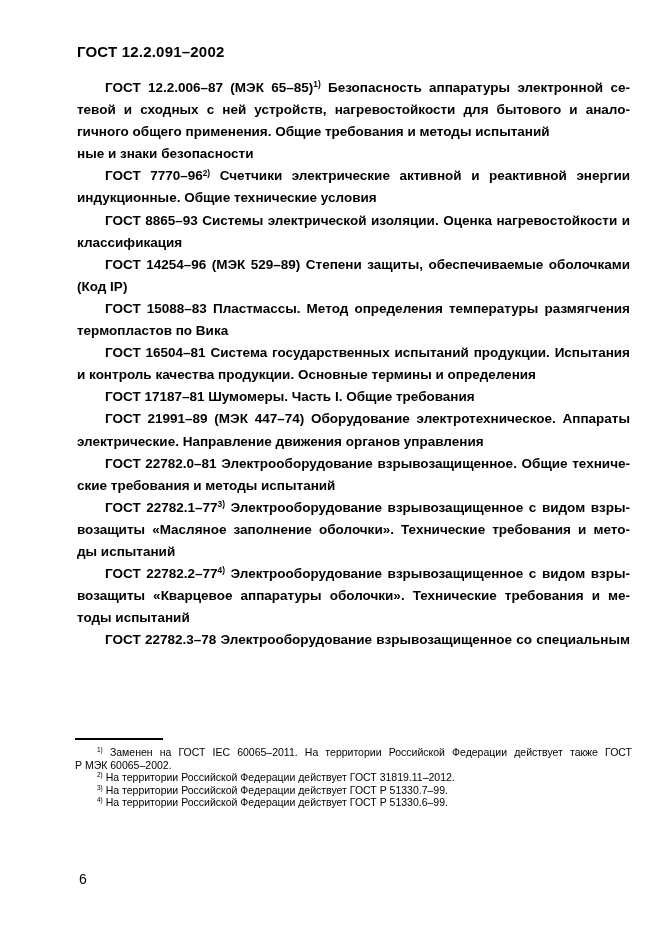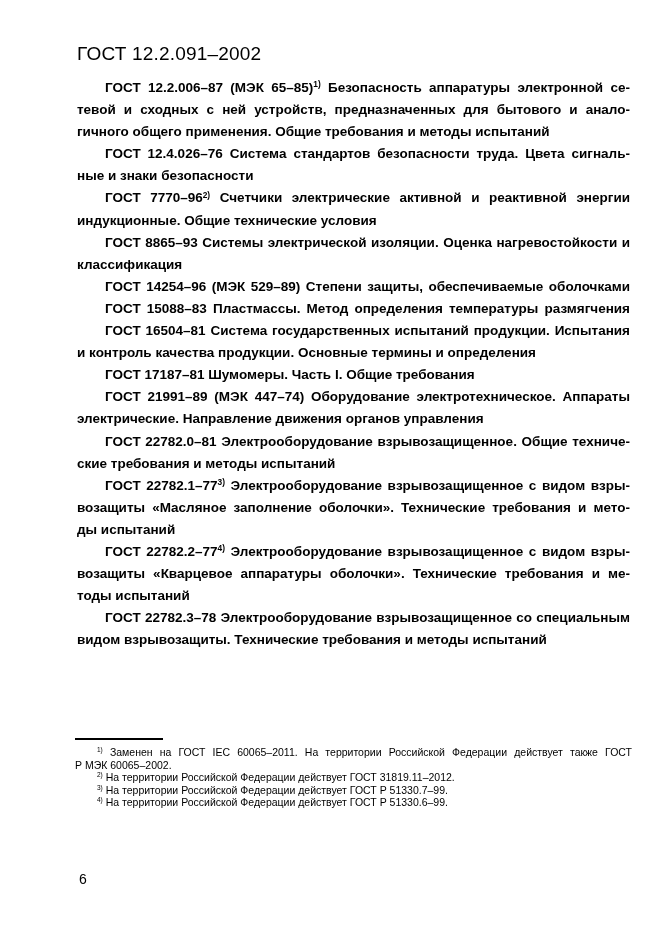--- a/index.html
+++ b/index.html
@@ -9,22 +9,22 @@
     height: 935px;
     background: #ffffff;
     color: #000000;
     font-family: "Liberation Sans", sans-serif;
     overflow: hidden;
   }
   .doc-header {
     position: absolute;
     left: 77px;
     top: 43px;
-    font-size: 19px;
-    font-weight: normal;
+    font-size: 15px;
+    font-weight: bold;
     letter-spacing: 0.2px;
     white-space: nowrap;
   }
   .doc-body {
     position: absolute;
     left: 77px;
     top: 77px;
     width: 553px;
     font-size: 13.5px;
     font-weight: bold;
@@ -74,40 +74,41 @@
 </style>
 </head>
 <body>
 
 <div class="page">
   <div class="doc-header">ГОСТ 12.2.091–2002</div>
 
   <div class="doc-body">
       <div>
         <div class="line first"><span class="seg">ГОСТ 12.2.006–87 (МЭК 65–85)</span><span class="sup">1)</span><span class="seg"> Безопасность аппаратуры электронной се-</span></div>
-        <div class="line"><span class="seg">тевой и сходных с ней устройств, предназначенных для бытового и анало-</span></div>
+        <div class="line"><span class="seg">тевой и сходных с ней устройств, нагревостойкости для бытового и анало-</span></div>
         <div class="line last"><span class="seg">гичного общего применения. Общие требования и методы испытаний</span></div>
       </div>
       <div>
-        <div class="line first"><span class="seg">ГОСТ 12.4.026–76 Система стандартов безопасности труда. Цвета сигналь-</span></div>
         <div class="line last"><span class="seg">ные и знаки безопасности</span></div>
       </div>
       <div>
         <div class="line first"><span class="seg">ГОСТ 7770–96</span><span class="sup">2)</span><span class="seg"> Счетчики электрические активной и реактивной энергии</span></div>
         <div class="line last"><span class="seg">индукционные. Общие технические условия</span></div>
       </div>
       <div>
         <div class="line first"><span class="seg">ГОСТ 8865–93 Системы электрической изоляции. Оценка нагревостойкости и</span></div>
         <div class="line last"><span class="seg">классификация</span></div>
       </div>
       <div>
         <div class="line first"><span class="seg">ГОСТ 14254–96 (МЭК 529–89) Степени защиты, обеспечиваемые оболочками</span></div>
+        <div class="line last"><span class="seg">(Код IP)</span></div>
       </div>
       <div>
         <div class="line first"><span class="seg">ГОСТ 15088–83 Пластмассы. Метод определения температуры размягчения</span></div>
+        <div class="line last"><span class="seg">термопластов по Вика</span></div>
       </div>
       <div>
         <div class="line first"><span class="seg">ГОСТ 16504–81 Система государственных испытаний продукции. Испытания</span></div>
         <div class="line last"><span class="seg">и контроль качества продукции. Основные термины и определения</span></div>
       </div>
       <div>
         <div class="line first last"><span class="seg">ГОСТ 17187–81 Шумомеры. Часть I. Общие требования</span></div>
       </div>
       <div>
         <div class="line first"><span class="seg">ГОСТ 21991–89 (МЭК 447–74) Оборудование электротехническое. Аппараты</span></div>
@@ -122,21 +123,20 @@
         <div class="line"><span class="seg">возащиты «Масляное заполнение оболочки». Технические требования и мето-</span></div>
         <div class="line last"><span class="seg">ды испытаний</span></div>
       </div>
       <div>
         <div class="line first"><span class="seg">ГОСТ 22782.2–77</span><span class="sup">4)</span><span class="seg"> Электрооборудование взрывозащищенное с видом взры-</span></div>
         <div class="line"><span class="seg">возащиты «Кварцевое аппаратуры оболочки». Технические требования и ме-</span></div>
         <div class="line last"><span class="seg">тоды испытаний</span></div>
       </div>
       <div>
         <div class="line first"><span class="seg">ГОСТ 22782.3–78 Электрооборудование взрывозащищенное со специальным</span></div>
-        <div class="line last"><span class="seg">видом взрывозащиты. Технические требования и методы испытаний</span></div>
       </div>
     </div>
 
   <div class="footnote-divider"></div>
 
   <div class="footnotes">
       <div class="fn-line fn-first fn-justify"><span class="sup">1)</span> Заменен на ГОСТ IEC 60065–2011. На территории Российской Федерации действует также ГОСТ</div>
       <div class="fn-line">Р МЭК 60065–2002.</div>
       <div class="fn-line fn-first"><span class="sup">2)</span> На территории Российской Федерации действует ГОСТ 31819.11–2012.</div>
       <div class="fn-line fn-first"><span class="sup">3)</span> На территории Российской Федерации действует ГОСТ Р 51330.7–99.</div>

